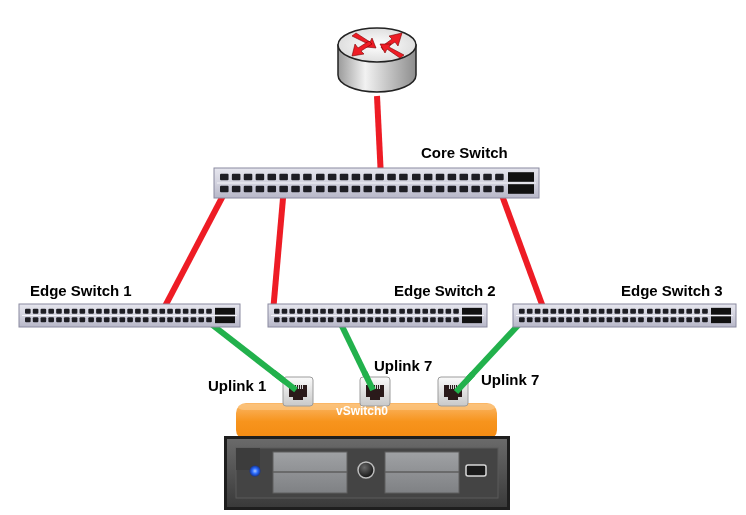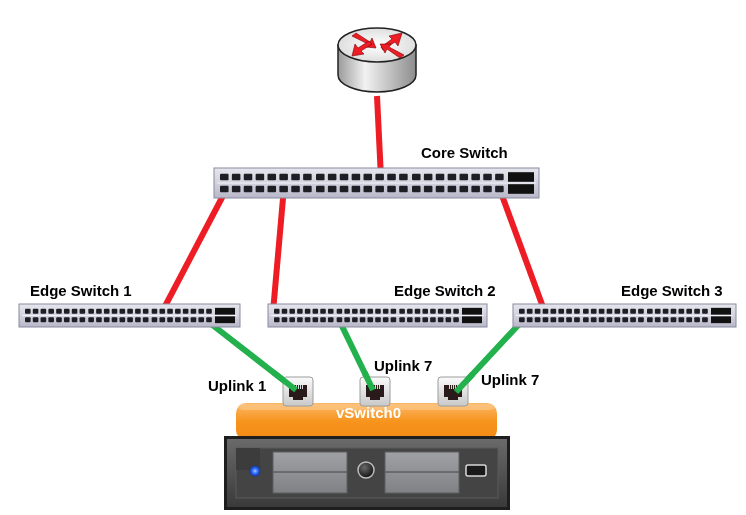--- a/index.html
+++ b/index.html
@@ -1,19 +1,19 @@
 <!DOCTYPE html>
 <html><head>
 <meta charset="utf-8">
 <style>
   html, body { margin:0; padding:0; background:#ffffff; }
   body { width:746px; height:515px; position:relative; overflow:hidden; font-family:"Liberation Sans", sans-serif; }
   #stage { position:absolute; left:0; top:0; width:730px; height:515px; }
   .lbl { position:absolute; font-family:"Liberation Sans", sans-serif; font-weight:bold; font-size:15px; color:#000; white-space:nowrap; }
-  .vs-lbl { position:absolute; font-family:"Liberation Sans", sans-serif; font-weight:bold; font-size:15px; color:#fff; white-space:nowrap; }
+  .vs-lbl { position:absolute; font-family:"Liberation Sans", sans-serif; font-weight:bold; font-size:12px; color:#fff; white-space:nowrap; }
 </style>
 </head>
 <body>
 
 <div id="stage">
 <svg width="746" height="515" viewBox="0 0 746 515" xmlns="http://www.w3.org/2000/svg">
   <defs>
     <linearGradient id="swGrad" x1="0" y1="0" x2="0" y2="1">
       <stop offset="0" stop-color="#e6e6ee"></stop>
       <stop offset="0.5" stop-color="#d2d2de"></stop>

